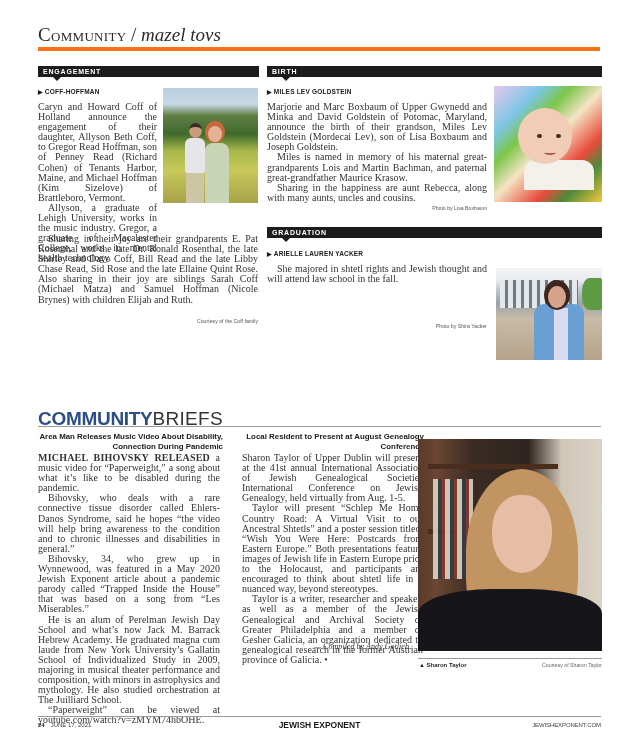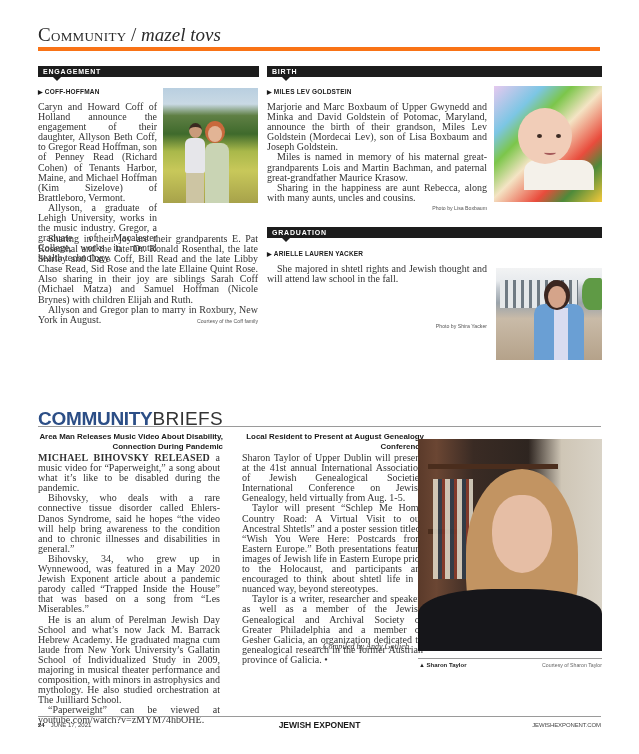--- a/index.html
+++ b/index.html
@@ -140,21 +140,20 @@
 </div>
 <div class="photo photo-couple">
   <div class="man-legs"></div>
     <div class="man-body"></div>
     <div class="man-head"></div>
   <div class="woman-dress"></div>
     <div class="woman-head"></div>
 </div>
 <div class="body-text" style="left:38px; top:234px; width:220px;">
   <p class="ind">Sharing in their joy are their grandparents E. Pat Rosenthal and the late Dr. Ronald Rosenthal, the late Shirley and Dave Coff, Bill Read and the late Libby Chase Read, Sid Rose and the late Ellaine Quint Rose. Also sharing in their joy are siblings Sarah Coff (Michael Matza) and Samuel Hoffman (Nicole Brynes) with children Elijah and Ruth.</p>
-  <p class="ind">Allyson and Gregor plan to marry in Roxbury, New York in August.</p>
 </div>
 <div class="credit" style="left:140px; top:318px; width:118px;">Courtesy of the Coff family</div>
 
 <div class="bar" style="left:267px; top:66px; width:335px;"><span>BIRTH</span></div>
 <div class="kicker" style="left:267px; top:88px;"><span class="tri">▶</span><span>MILES LEV GOLDSTEIN</span></div>
 <div class="body-text" style="left:267px; top:102px; width:220px;">
   <p>Marjorie and Marc Boxbaum of Upper Gwynedd and Minka and David Goldstein of Potomac, Maryland, announce the birth of their grandson, Miles Lev Goldstein (Mordecai Lev), son of Lisa Boxbaum and Joseph Goldstein.</p>
   <p class="ind">Miles is named in memory of his maternal great-grandparents Lois and Martin Bachman, and paternal great-grandfather Maurice Krasow.</p>
   <p class="ind">Sharing in the happiness are aunt Rebecca, along with many aunts, uncles and cousins.</p>
 </div>

